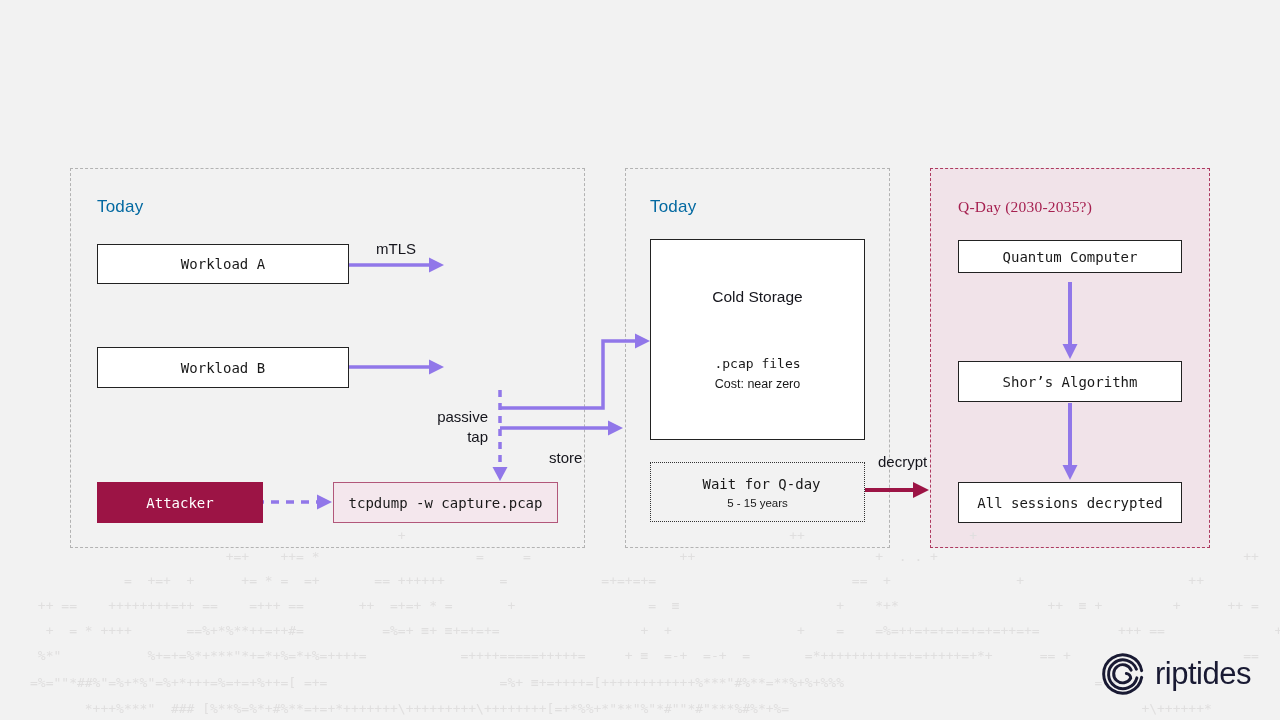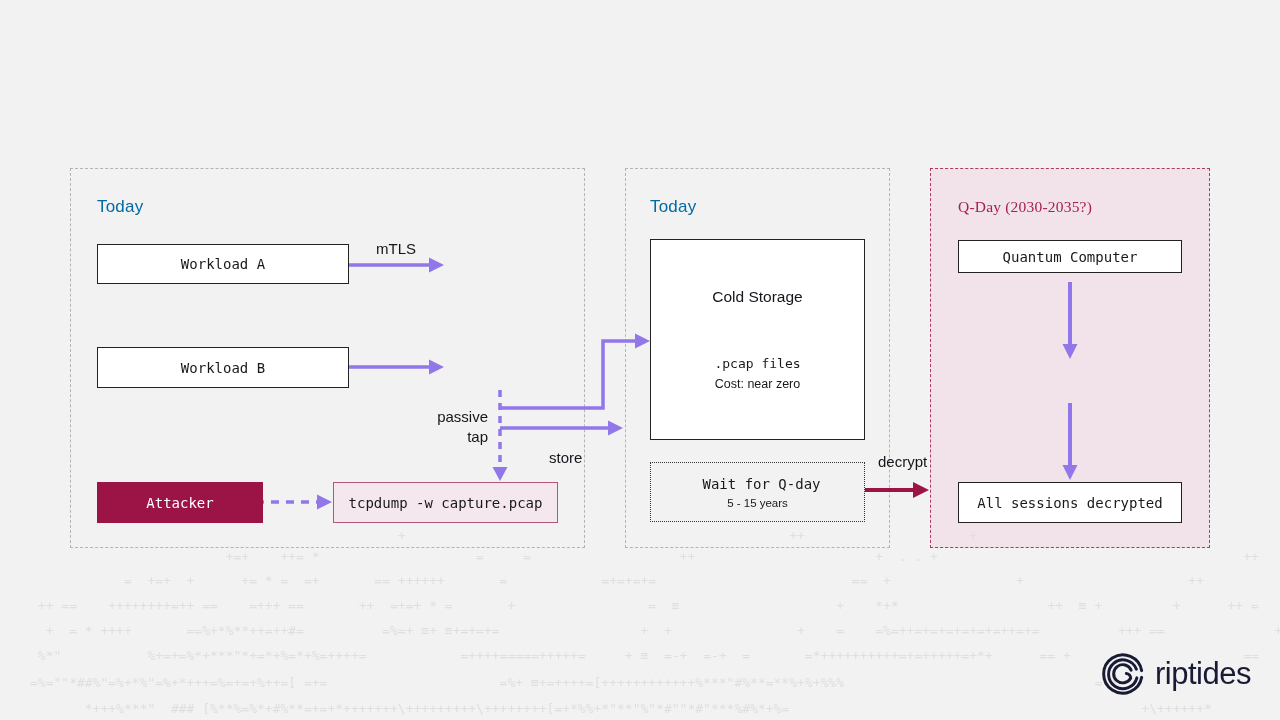--- a/index.html
+++ b/index.html
@@ -127,20 +127,21 @@
     <div class="cs-title">Cold Storage</div>
     <div class="cs-sub1">.pcap files</div>
     <div class="cs-sub2">Cost: near zero</div>
   </div>
   <div class="box b-wait">
     <div class="wait-title">Wait for Q-day</div>
     <div class="wait-sub">5 - 15 years</div>
   </div>
 
   <div class="box b-quantum">Quantum Computer</div>
+  <div class="box b-shor">Shor’s Algorithm</div>
   <div class="box b-decrypted">All sessions decrypted</div>
 
   <div class="edge-label l-mtls">mTLS</div>
   <div class="edge-label l-passive">passive
 tap</div>
   <div class="edge-label l-store">store</div>
   <div class="edge-label l-decrypt">decrypt</div>
 
   <div class="logo">
     <svg width="46" height="46" viewBox="0 0 48 48">

